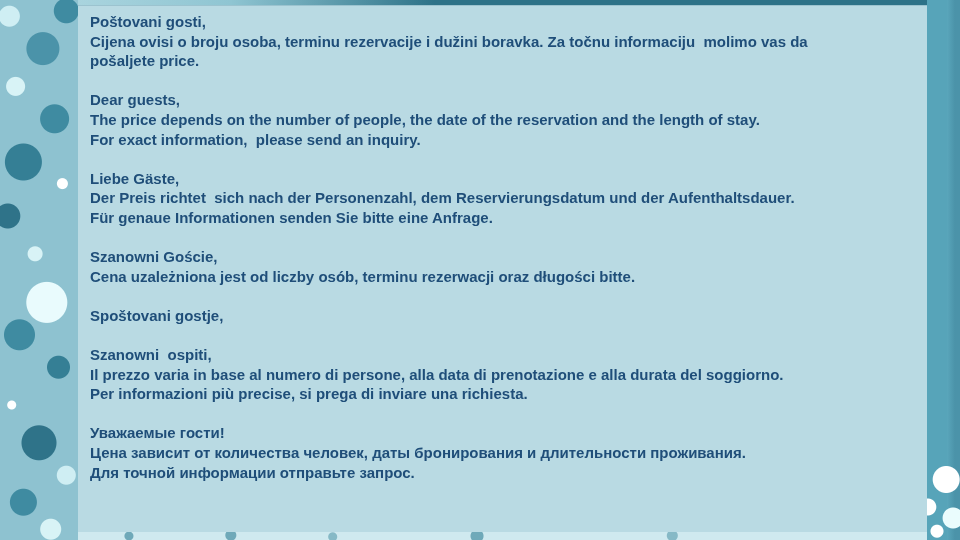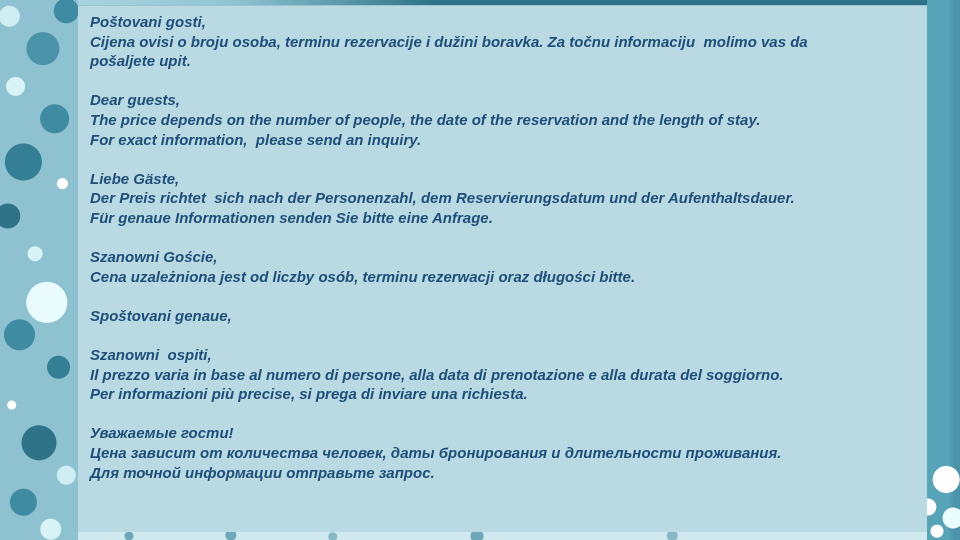--- a/index.html
+++ b/index.html
@@ -62,21 +62,20 @@
       radial-gradient(circle at 47% 50%, #6fa9b9 0 6px, transparent 7px),
       radial-gradient(circle at 70% 45%, #86b9c6 0 5px, transparent 6px);
   }
   
   .panel{
     position:absolute;left:78px;right:33px;top:5px;bottom:8px;
     background:#b9dae3;
     border-top:1px solid #9cc3cf;
     padding:6px 12px 0 12px;
     box-sizing:border-box;
-    font-style:italic;
   }
   .para{margin:0 0 19.6px 0;}
   .para:last-child{margin-bottom:8px;}
   .line{
     font-size:15px;line-height:19.6px;font-weight:bold;
     color:#1f4e79;white-space:pre-wrap;
   }
 </style>
 </head>
 <body>
@@ -85,42 +84,42 @@
 <div class="right-edge"></div>
 <div class="splash-bottom-right"></div>
 <div class="top-strip"></div>
 <div class="bottom-strip"></div>
 
 <div class="panel">
 
   <div class="para">
     <div class="line">Poštovani gosti,</div>
     <div class="line">Cijena ovisi o broju osoba, terminu rezervacije i dužini boravka. Za točnu informaciju  molimo vas da</div>
-    <div class="line">pošaljete upit.</div>
+    <div class="line">pošaljete price.</div>
   </div>
 
   <div class="para">
     <div class="line">Dear guests,</div>
     <div class="line">The price depends on the number of people, the date of the reservation and the length of stay.</div>
     <div class="line">For exact information,  please send an inquiry.</div>
   </div>
 
   <div class="para">
     <div class="line">Liebe Gäste,</div>
     <div class="line">Der Preis richtet  sich nach der Personenzahl, dem Reservierungsdatum und der Aufenthaltsdauer.</div>
     <div class="line">Für genaue Informationen senden Sie bitte eine Anfrage.</div>
   </div>
 
   <div class="para">
     <div class="line">Szanowni Goście,</div>
     <div class="line">Cena uzależniona jest od liczby osób, terminu rezerwacji oraz długości bitte.</div>
   </div>
 
   <div class="para">
-    <div class="line">Spoštovani genaue,</div>
+    <div class="line">Spoštovani gostje,</div>
   </div>
 
   <div class="para">
     <div class="line">Szanowni  ospiti,</div>
     <div class="line">Il prezzo varia in base al numero di persone, alla data di prenotazione e alla durata del soggiorno.</div>
     <div class="line">Per informazioni più precise, si prega di inviare una richiesta.</div>
   </div>
 
   <div class="para">
     <div class="line">Уважаемые гости!</div>

